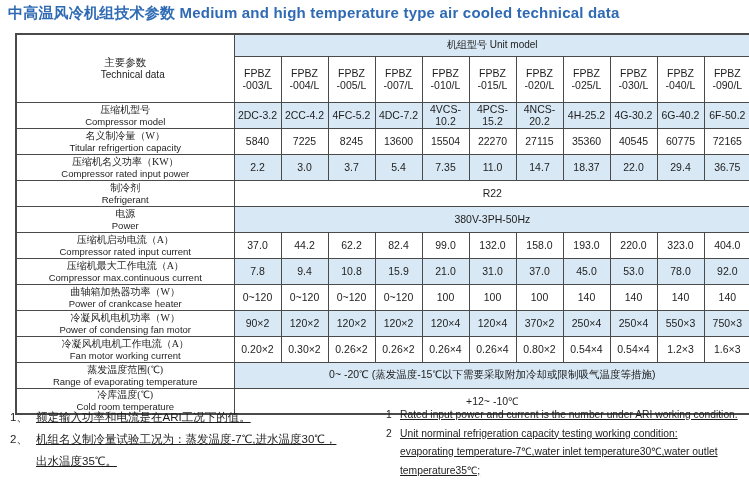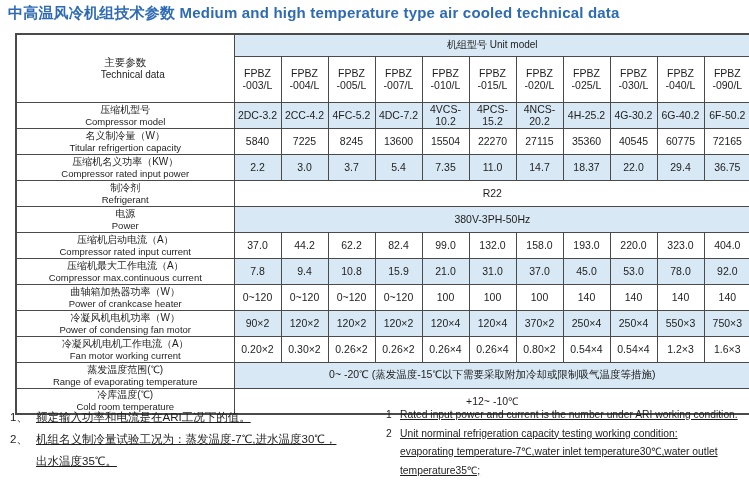--- a/index.html
+++ b/index.html
@@ -28,21 +28,21 @@
   col.c-data  { width:47px; }
   tr.hdr1 { height:22px; }
   tr.hdr2 { height:46px; }
   tbody tr { height:26px; }
   .param-head { background:#ffffff; }
   .param-head .zh { font-size:10.5px; line-height:13px; }
   .param-head .en { font-size:10px;  line-height:12px;margin-left:15px; }
   .unitmodel-head { background:var(--shade); font-size:10px; }
   .model-cell { background:#ffffff; font-size:10.5px; line-height:12.5px; }
   td.label { text-align:left; padding:2px 2px 2px 5px; background:#ffffff; }
-  td.label .zh { font-size:10px;  line-height:12px; white-space:nowrap; }
+  td.label .zh { font-size:10px;  line-height:12px; white-space:nowrap;font-family:Liberation Serif, serif; }
   td.label .en { font-size:9.5px; line-height:11px; white-space:nowrap; }
   td.val { font-size:10.5px; background:#ffffff; }
   td.val.shade { background:var(--shade); }
   .footnotes {
     position:absolute; left:10px; top:406px; width:732px;
     display:flex; justify-content:space-between;
   }
   .fn-col-zh { width:368px; font-size:11.5px; line-height:22px; }
   .fn-col-en { width:356px; font-size:10.3px; line-height:18.5px; }
   .fnote { position:relative; }

